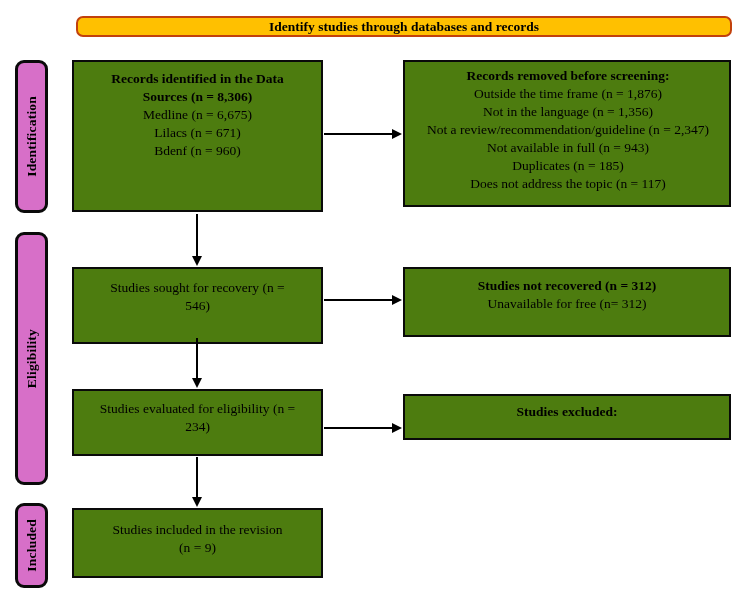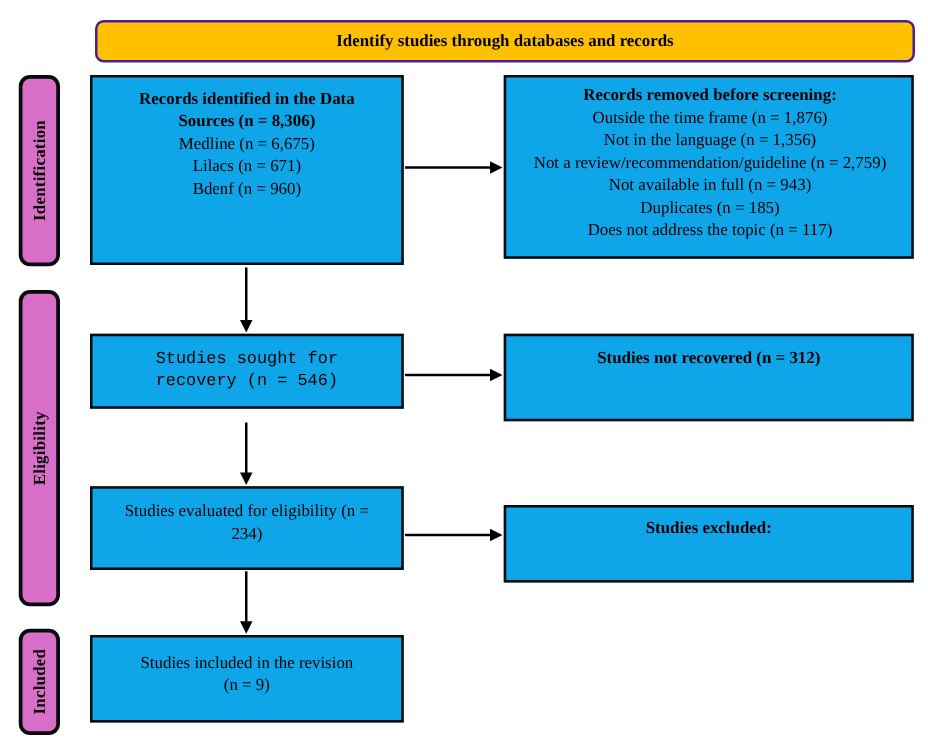--- a/index.html
+++ b/index.html
@@ -7,23 +7,23 @@
     position: relative;
     width: 742px;
     height: 600px;
     background: #ffffff;
     font-family: "Liberation Serif", "DejaVu Serif", serif;
     color: #000000;
     overflow: hidden;
   }
   .banner {
     position: absolute;
-    left: 76px; top: 16px; width: 656px; height: 34px;
+    left: 76px; top: 16px; width: 656px; height: 21px;
     background: var(--banner-bg, #FFC000);
-    border: 2px solid #4c1d95;
+    border: 2px solid #c2410c;
     border-radius: 7px;
     display: flex; align-items: center; justify-content: center;
     font-weight: bold; font-size: 13.5px;
     box-sizing: border-box;
   }
   .stage {
     position: absolute;
     left: 15px; width: 33px;
     background: var(--stage-bg, #D76FC8);
     border: 3px solid #0a0a0a;
@@ -38,37 +38,37 @@
     font-size: 13.5px;
     letter-spacing: 0.2px;
     white-space: nowrap;
   }
   .stage-identification { top: 60px;  height: 153px; }
   .stage-eligibility    { top: 232px; height: 253px; }
   .stage-included       { top: 503px; height: 85px; }
 
   .node {
     position: absolute;
-    background: #0ea5e9;
+    background: #4d7c0f;
     border: 2px solid #0a0a0a;
     box-sizing: border-box;
     font-size: 13.5px;
     line-height: 18px;
     text-align: center;
     overflow: hidden;
   }
   .col-left  { left: 72px;  width: 251px; }
   .col-right { left: 403px; width: 328px; }
 
   .node-identified   { top: 60px;  height: 152px; padding: 8px 14px 0; }
   .node-removed      { top: 60px;  height: 147px; padding: 5px 8px 0 10px; }
-  .node-sought       { top: 267px; height: 60px;  padding: 10px 24px 0; font-family: Liberation Mono, monospace; }
+  .node-sought       { top: 267px; height: 77px;  padding: 10px 24px 0; }
   .node-notrecovered { top: 267px; height: 70px;  padding: 8px 10px 0; }
   .node-evaluated    { top: 389px; height: 67px;  padding: 9px 20px 16px; }
-  .node-excluded     { top: 404px; height: 62px;  padding: 7px 8px 17px; }
+  .node-excluded     { top: 394px; height: 46px;  padding: 7px 8px 17px; }
   .node-included     { top: 508px; height: 70px;  padding: 11px 32px 0; }
 
   .node .heading { font-weight: bold; }
   .node-removed .detail-line { text-align: center; }
 
   
   .arrow-h {
     position: absolute; height: 10px;
   }
   .arrow-h .shaft {
@@ -122,32 +122,33 @@
     <div class="heading">Records identified in the Data Sources (n = 8,306)</div>
     <div class="detail-line">Medline (n = 6,675)</div>
     <div class="detail-line">Lilacs (n = 671)</div>
     <div class="detail-line">Bdenf (n = 960)</div>
   </div>
 
   <div class="node col-right node-removed">
     <div class="heading">Records removed before screening:</div>
     <div class="detail-line">Outside the time frame (n = 1,876)</div>
     <div class="detail-line">Not in the language (n = 1,356)</div>
-    <div class="detail-line">Not a review/recommendation/guideline (n = 2,759)</div>
+    <div class="detail-line">Not a review/recommendation/guideline (n = 2,347)</div>
     <div class="detail-line">Not available in full (n = 943)</div>
     <div class="detail-line">Duplicates (n = 185)</div>
     <div class="detail-line">Does not address the topic (n = 117)</div>
   </div>
 
   <div class="node col-left node-sought">
     <div>Studies sought for recovery (n = 546)</div>
   </div>
 
   <div class="node col-right node-notrecovered">
     <div class="heading">Studies not recovered (n = 312)</div>
+    <div>Unavailable for free (n= 312)</div>
   </div>
 
   <div class="node col-left node-evaluated">
     <div>Studies evaluated for eligibility (n = 234)</div>
   </div>
 
   <div class="node col-right node-excluded">
     <div class="heading">Studies excluded:</div>
   </div>
 

